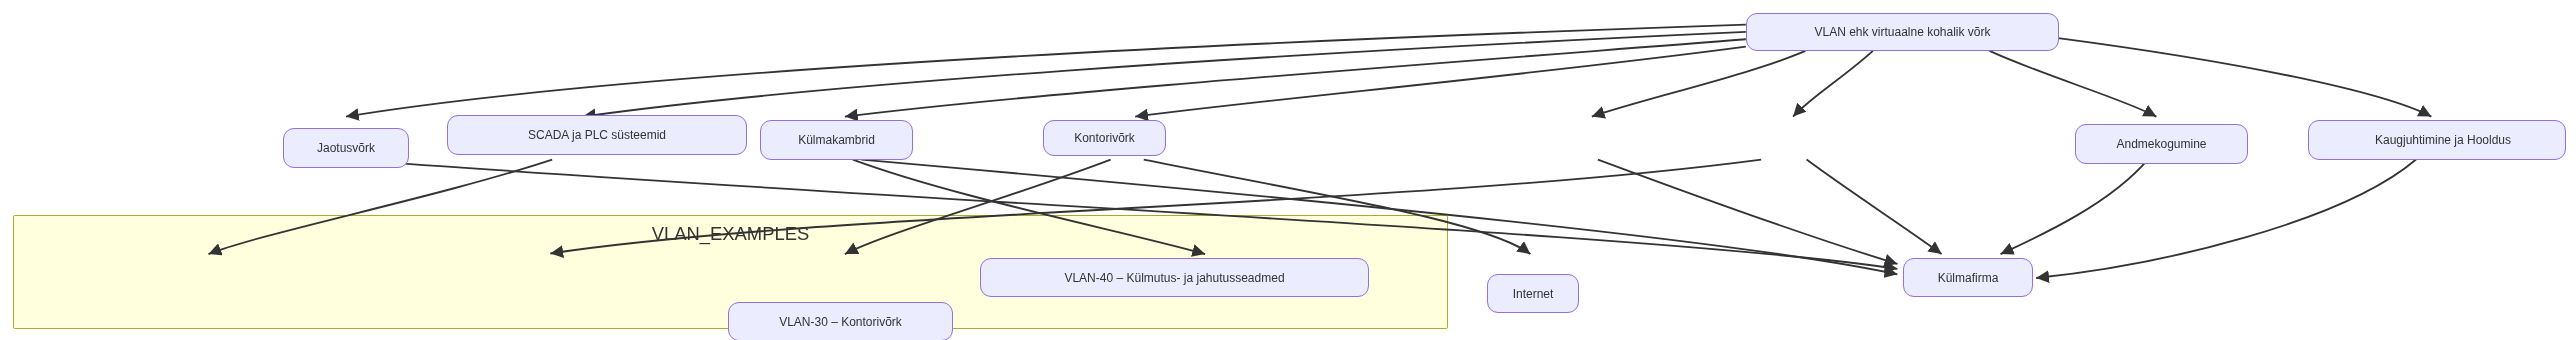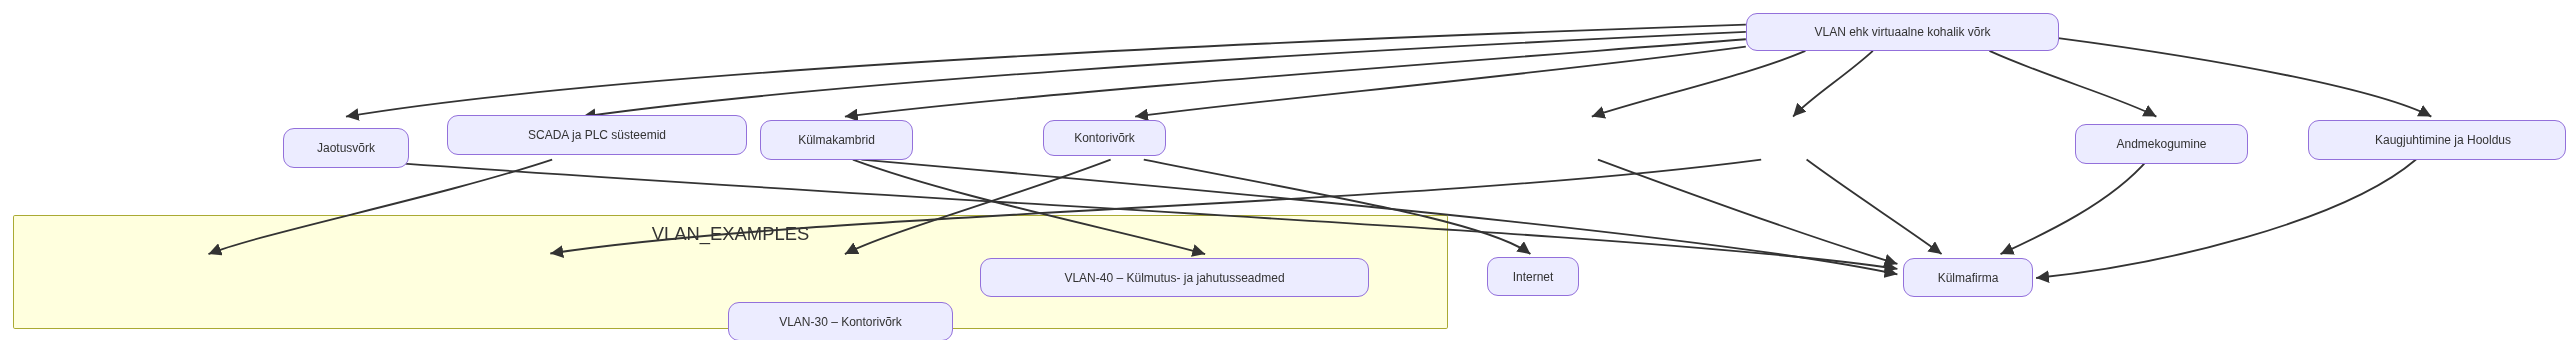--- a/index.html
+++ b/index.html
@@ -120,21 +120,21 @@
     <span>Kaugjuhtimine ja Hooldus</span>
   </div>
 
   <div class="node" style="left:728px; top:258px; width:225px; height:39px;margin-top:44px;">
     <span>VLAN-30 – Kontorivõrk</span>
   </div>
   <div class="node" style="left:955px; top:258px; width:389px; height:39px;margin-left:25px;">
     <span>VLAN-40 – Külmutus- ja jahutusseadmed</span>
   </div>
 
-  <div class="node" style="left:1487px; top:257px; width:92px; height:39px;">
+  <div class="node" style="left:1487px; top:274px; width:92px; height:39px;">
     <span>Internet</span>
   </div>
   <div class="node" style="left:1903px; top:258px; width:130px; height:39px;">
     <span>Külmafirma</span>
   </div>
 
 </div>
 
 
 </body></html>

